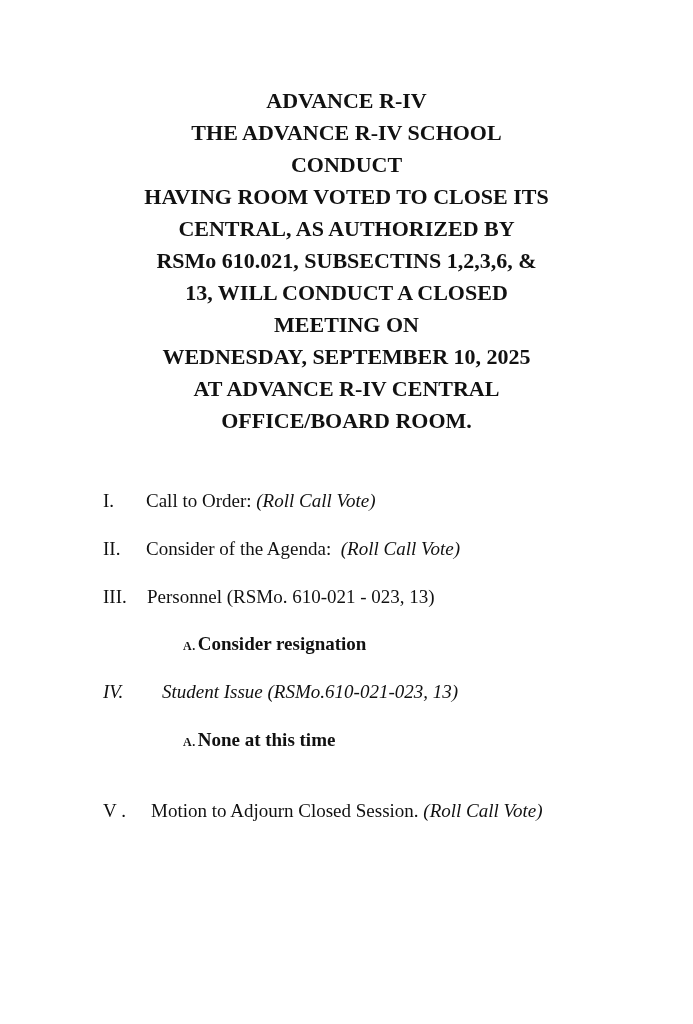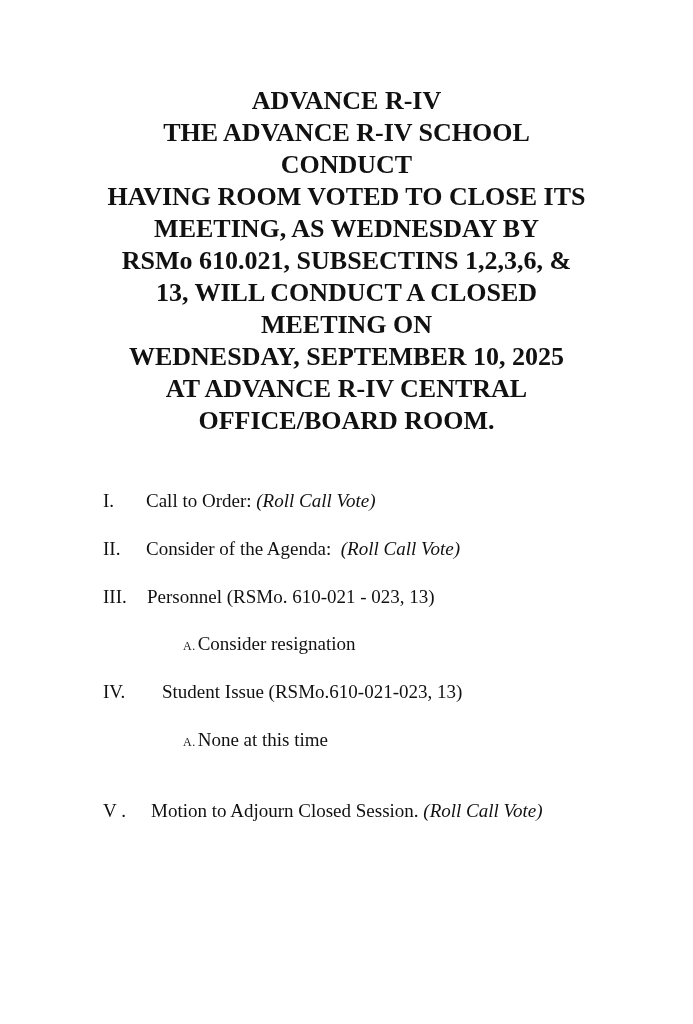--- a/index.html
+++ b/index.html
@@ -26,21 +26,21 @@
     .heading {
       position: absolute;
       left: 0;
       top: 85px;
       width: 693px;
       text-align: center;
     }
     .heading-line {
       display: block;
       font-weight: bold;
-      font-size: 26px;
+      font-size: 22px;
       line-height: 32px;
       letter-spacing: 0px;
       white-space: nowrap;
     }
     .agenda-item {
       position: absolute;
       font-size: 19px;
       line-height: 24px;
       white-space: nowrap;
     }
@@ -54,38 +54,39 @@
       top: 0;
     }
     .italic {
       font-style: italic;
     }
     .sub-item {
       position: absolute;
       font-size: 19px;
       line-height: 24px;
       white-space: nowrap;
+      font-weight: bold;
     }
     .sub-letter {
       font-size: 12px;
       letter-spacing: 0.5px;
       margin-right: 2px;
     }
   </style>
 </head>
 <body>
 
 <div class="page">
 
   <div class="heading">
     <span class="heading-line">ADVANCE R-IV</span>
     <span class="heading-line">THE ADVANCE R-IV SCHOOL</span>
     <span class="heading-line">CONDUCT</span>
     <span class="heading-line">HAVING ROOM VOTED TO CLOSE ITS</span>
-    <span class="heading-line">MEETING, AS WEDNESDAY BY</span>
+    <span class="heading-line">CENTRAL, AS AUTHORIZED BY</span>
     <span class="heading-line">RSMo 610.021, SUBSECTINS 1,2,3,6, &amp;</span>
     <span class="heading-line">13, WILL CONDUCT A CLOSED</span>
     <span class="heading-line">MEETING ON</span>
     <span class="heading-line">WEDNESDAY, SEPTEMBER 10, 2025</span>
     <span class="heading-line">AT ADVANCE R-IV CENTRAL</span>
     <span class="heading-line">OFFICE/BOARD ROOM.</span>
   </div>
 
   <div class="agenda-item" style="left:103px; top:489px; width:500px; height:24px;">
     <span class="numeral">I.</span>
@@ -98,21 +99,21 @@
   </div>
 
   <div class="agenda-item" style="left:103px; top:585px; width:500px; height:24px;">
     <span class="numeral">III.</span>
     <span class="item-text" style="left:44px;">Personnel (RSMo. 610-021 - 023, 13)</span>
   </div>
   <div class="sub-item" style="left:183px; top:632px;">
     <span class="sub-letter">A.</span><span>Consider resignation</span>
   </div>
 
-  <div class="agenda-item" style="left:103px; top:680px; width:500px; height:24px;">
+  <div class="agenda-item" style="left:103px; top:680px; width:500px; height:24px;font-style:italic;">
     <span class="numeral">IV.</span>
     <span class="item-text" style="left:59px;">Student Issue (RSMo.610-021-023, 13)</span>
   </div>
   <div class="sub-item" style="left:183px; top:728px;">
     <span class="sub-letter">A.</span><span>None at this time</span>
   </div>
 
   <div class="agenda-item" style="left:103px; top:799px; width:520px; height:24px;">
     <span class="numeral">V .</span>
     <span class="item-text" style="left:48px;"><span style="white-space:pre;">Motion to Adjourn Closed Session. </span><span class="italic">(Roll Call Vote)</span></span>

